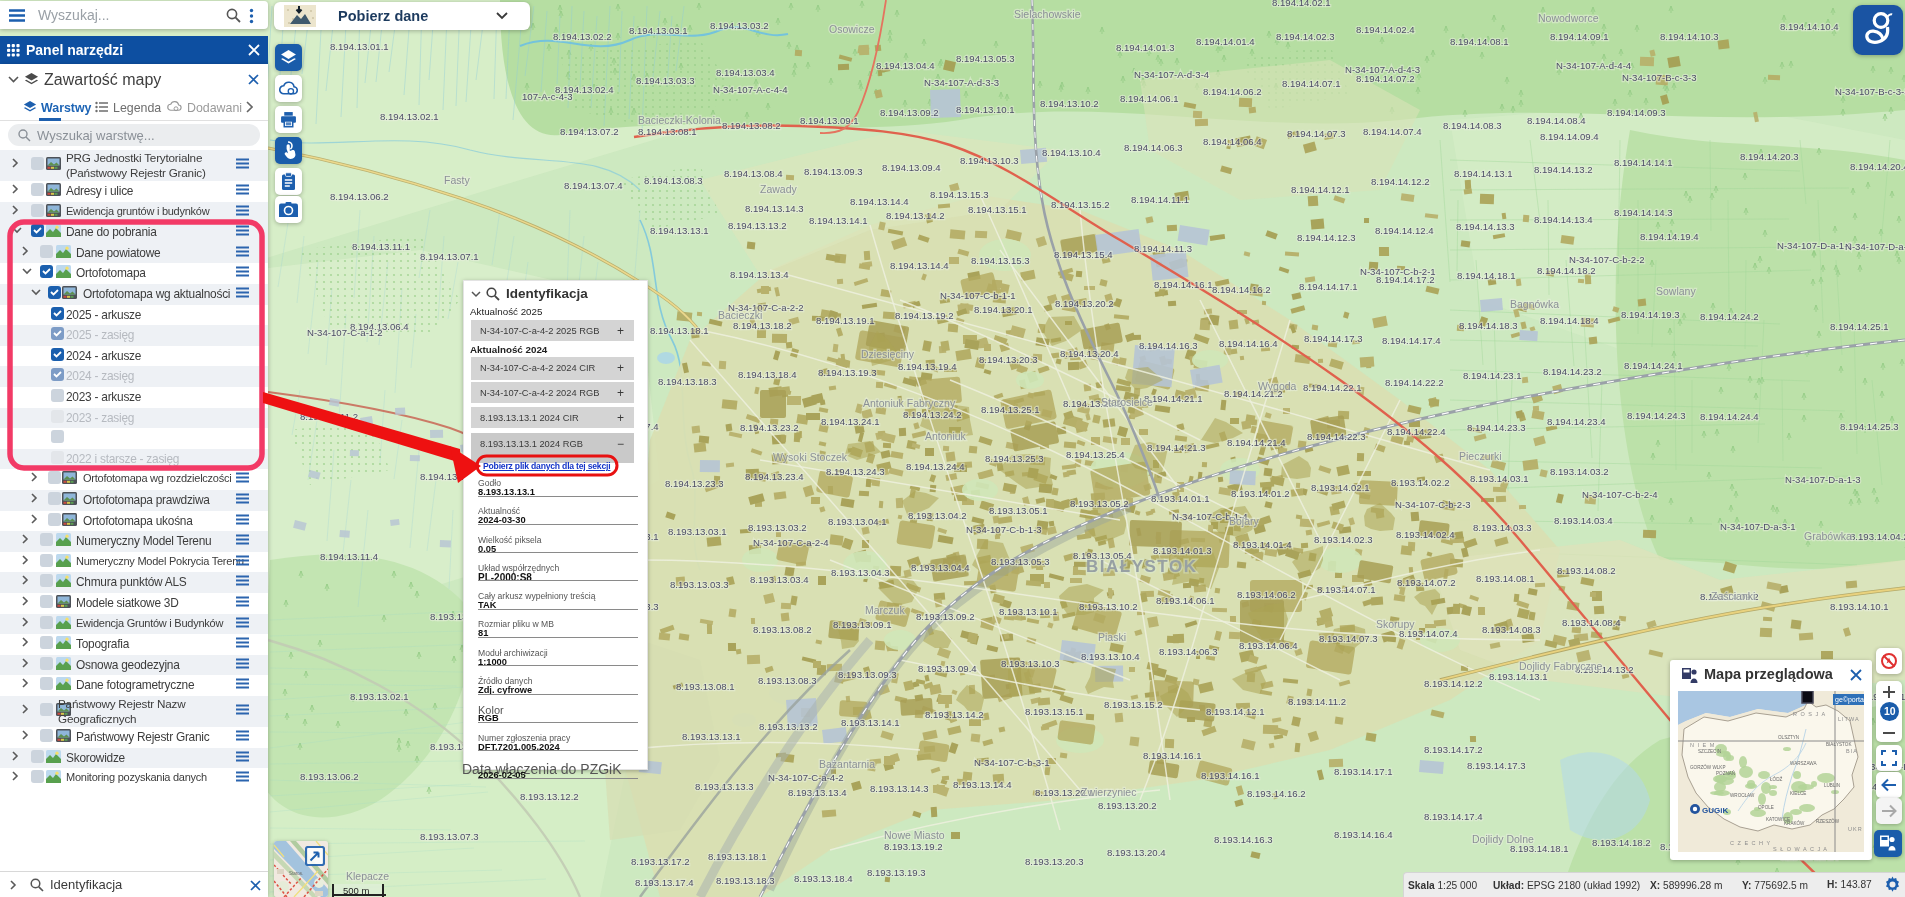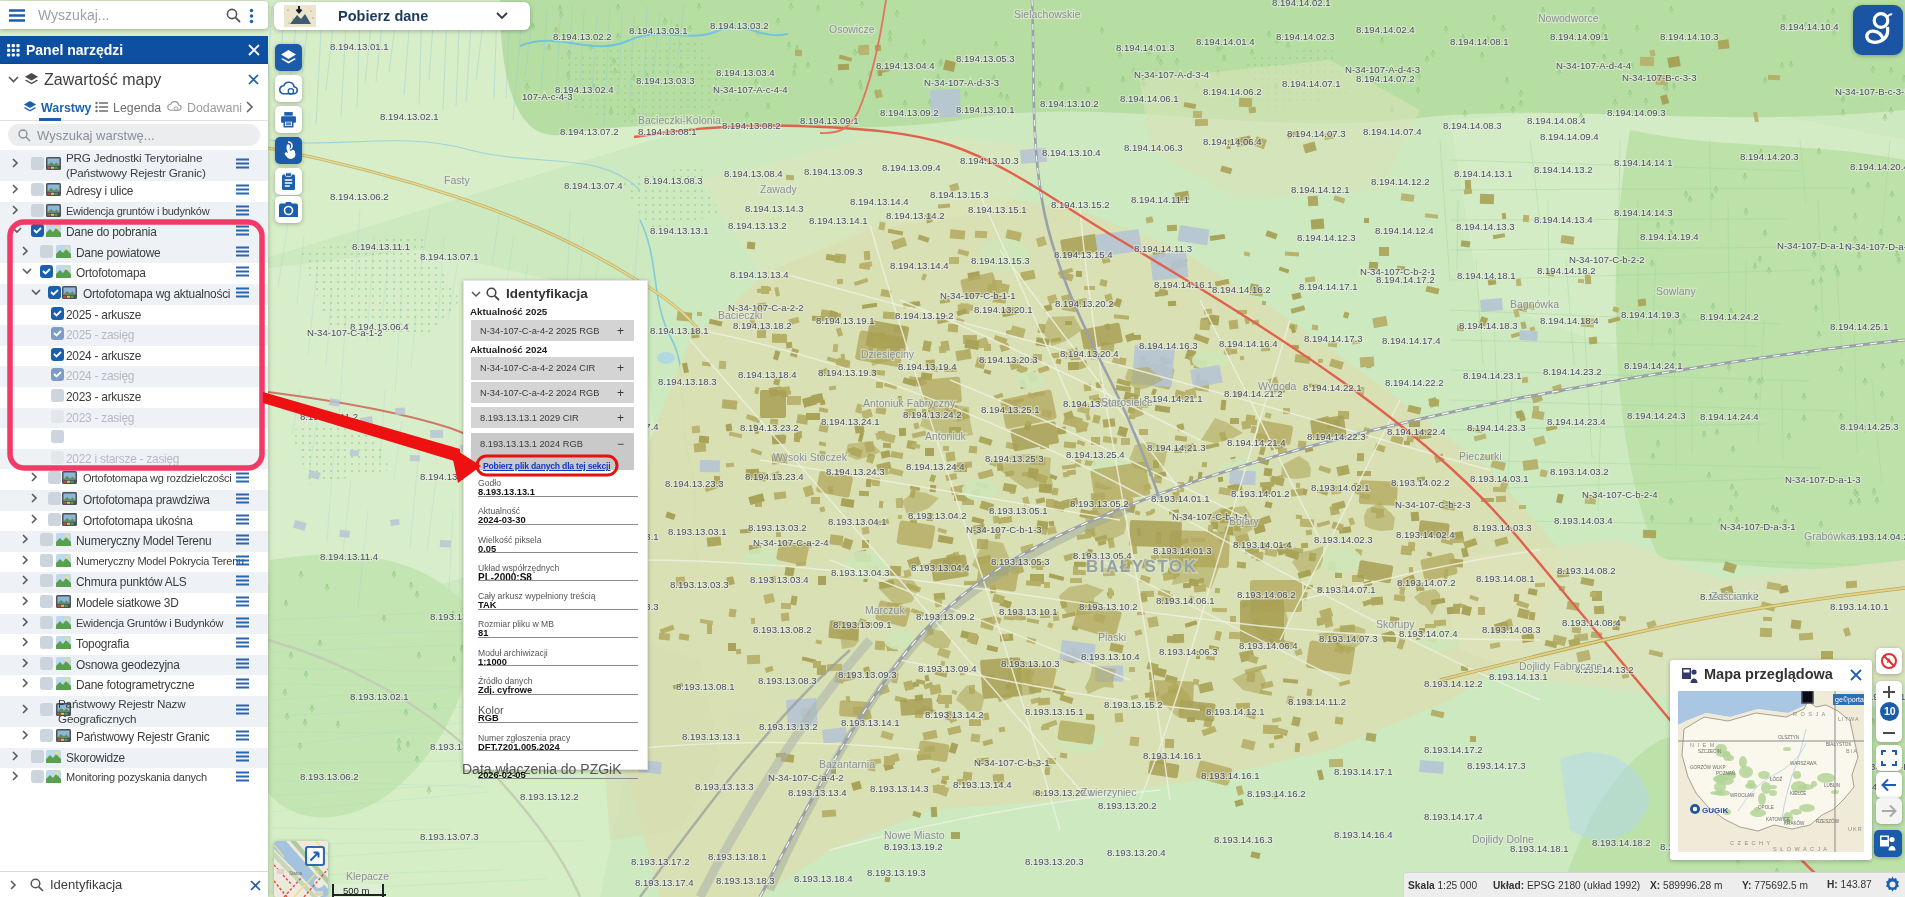--- a/index.html
+++ b/index.html
@@ -2053,39 +2053,39 @@
 <div class="abs shadow" style="left:463px;top:280px;width:185px;height:490px;background:#fff;border:1px solid #e3e3e3">
 <svg class="abs" style="left:7px;top:10px" width="10" height="7">
       <path d="M1,1L5,5L9,1" fill="none" stroke="#555" stroke-width="1.5"></path>
     </svg>
 <svg class="abs" style="left:22px;top:6px" width="14" height="14">
       <circle cx="5.5" cy="5.5" r="4.3" fill="none" stroke="#444" stroke-width="1.6"></circle>
       <path d="M8.8,8.8L13,13" stroke="#444" stroke-width="1.8"></path>
     </svg>
 <span class="abs" style="left:42px;top:5px;font-size:13.5px;font-weight:bold;color:#333">Identyfikacja</span>
 </div>
-<span class="abs" style="left:470px;top:306px;font-size:9.8px;font-weight:bold;color:#222">Aktualność 2025</span>
+<span class="abs" style="left:470px;top:306px;font-size:9.8px;font-weight:normal;color:#222">Aktualność 2025</span>
 <div class="abs" style="left:471px;top:320px;width:163px;height:21px;background:#d4d4d4">
     <span class="abs" style="left:9px;top:6px;font-size:9.3px;color:#3a3a3a">N-34-107-C-a-4-2 2025 RGB</span>
     <span class="abs" style="left:146px;top:4px;font-size:12px;color:#3a3a3a">+</span>
   </div>
 <span class="abs" style="left:470px;top:344px;font-size:9.8px;font-weight:bold;color:#222">Aktualność 2024</span>
 <div class="abs" style="left:471px;top:357px;width:163px;height:23px;background:#d4d4d4">
     <span class="abs" style="left:9px;top:6px;font-size:9.3px;color:#3a3a3a">N-34-107-C-a-4-2 2024 CIR</span>
     <span class="abs" style="left:146px;top:4px;font-size:12px;color:#3a3a3a">+</span>
   </div>
 <div class="abs" style="left:471px;top:382px;width:163px;height:21px;background:#d4d4d4">
     <span class="abs" style="left:9px;top:6px;font-size:9.3px;color:#3a3a3a">N-34-107-C-a-4-2 2024 RGB</span>
     <span class="abs" style="left:146px;top:4px;font-size:12px;color:#3a3a3a">+</span>
   </div>
 <div class="abs" style="left:471px;top:407px;width:163px;height:21px;background:#d4d4d4">
-    <span class="abs" style="left:9px;top:6px;font-size:9.3px;color:#3a3a3a">8.193.13.13.1 2029 CIR</span>
+    <span class="abs" style="left:9px;top:6px;font-size:9.3px;color:#3a3a3a">8.193.13.13.1 2024 CIR</span>
     <span class="abs" style="left:146px;top:4px;font-size:12px;color:#3a3a3a">+</span>
   </div>
-<div class="abs" style="left:471px;top:433px;width:163px;height:37px;background:#c9c9c9">
+<div class="abs" style="left:471px;top:433px;width:163px;height:30px;background:#c9c9c9">
     <span class="abs" style="left:9px;top:6px;font-size:9.3px;color:#3a3a3a">8.193.13.13.1 2024 RGB</span>
     <span class="abs" style="left:146px;top:4px;font-size:12px;color:#3a3a3a">−</span>
   </div>
 <span class="abs" style="left:483px;top:461px;font-size:8.6px;font-weight:bold;color:#1535c8;text-decoration:underline;letter-spacing:-0.2px">Pobierz plik danych dla tej sekcji</span>
 <span class="abs" style="left:478px;top:478px;font-size:8.6px;color:#555">Godło</span>
 <span class="abs" style="left:478px;top:487px;font-size:9.3px;font-weight:bold;color:#111">8.193.13.13.1</span>
 <div class="abs" style="left:478px;top:496px;width:160px;height:1px;background:#8a8a8a"></div>
 <span class="abs" style="left:478px;top:506px;font-size:8.6px;color:#555">Aktualność</span>
 <span class="abs" style="left:478px;top:515px;font-size:9.3px;font-weight:bold;color:#111">2024-03-30</span>
 <div class="abs" style="left:478px;top:524px;width:160px;height:1px;background:#8a8a8a"></div>

